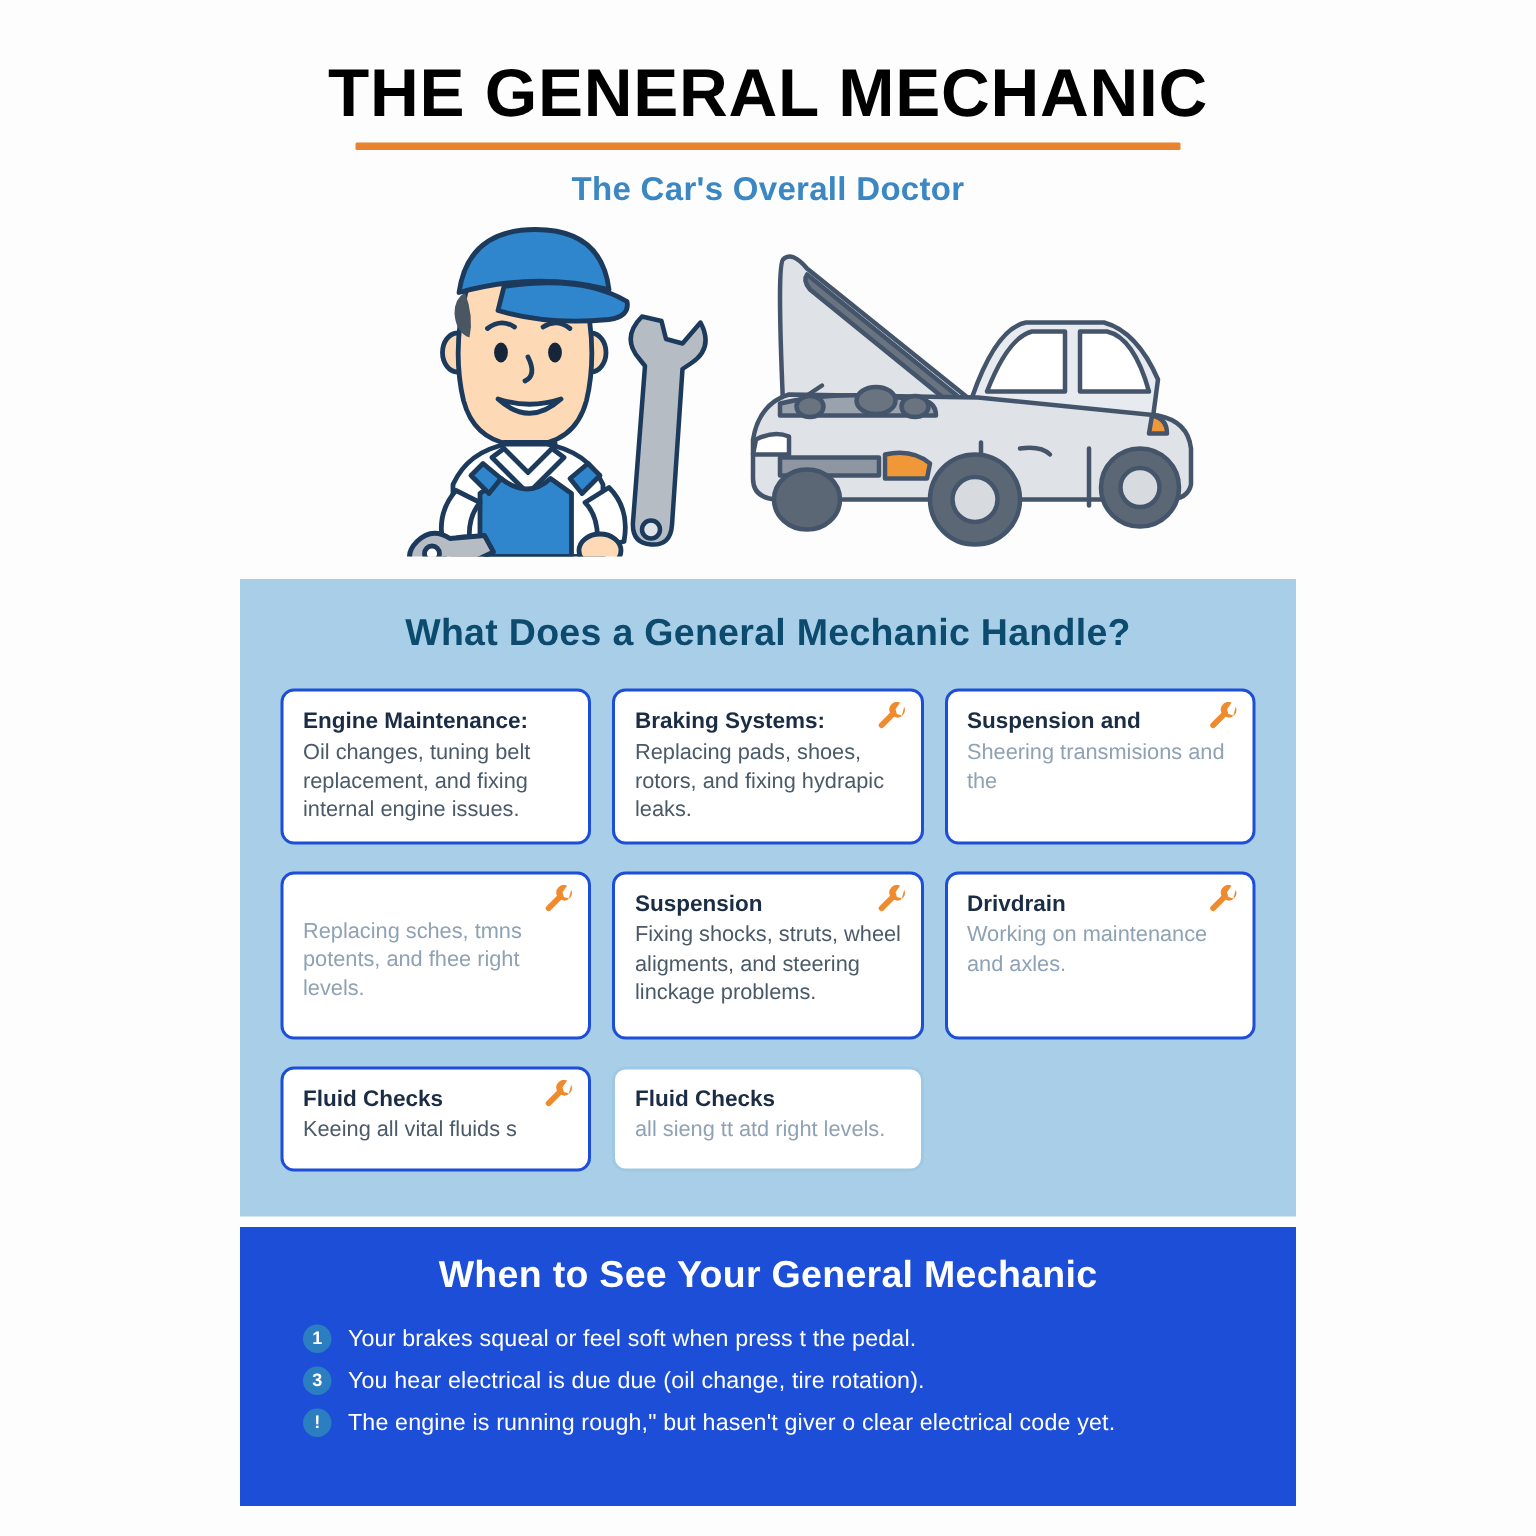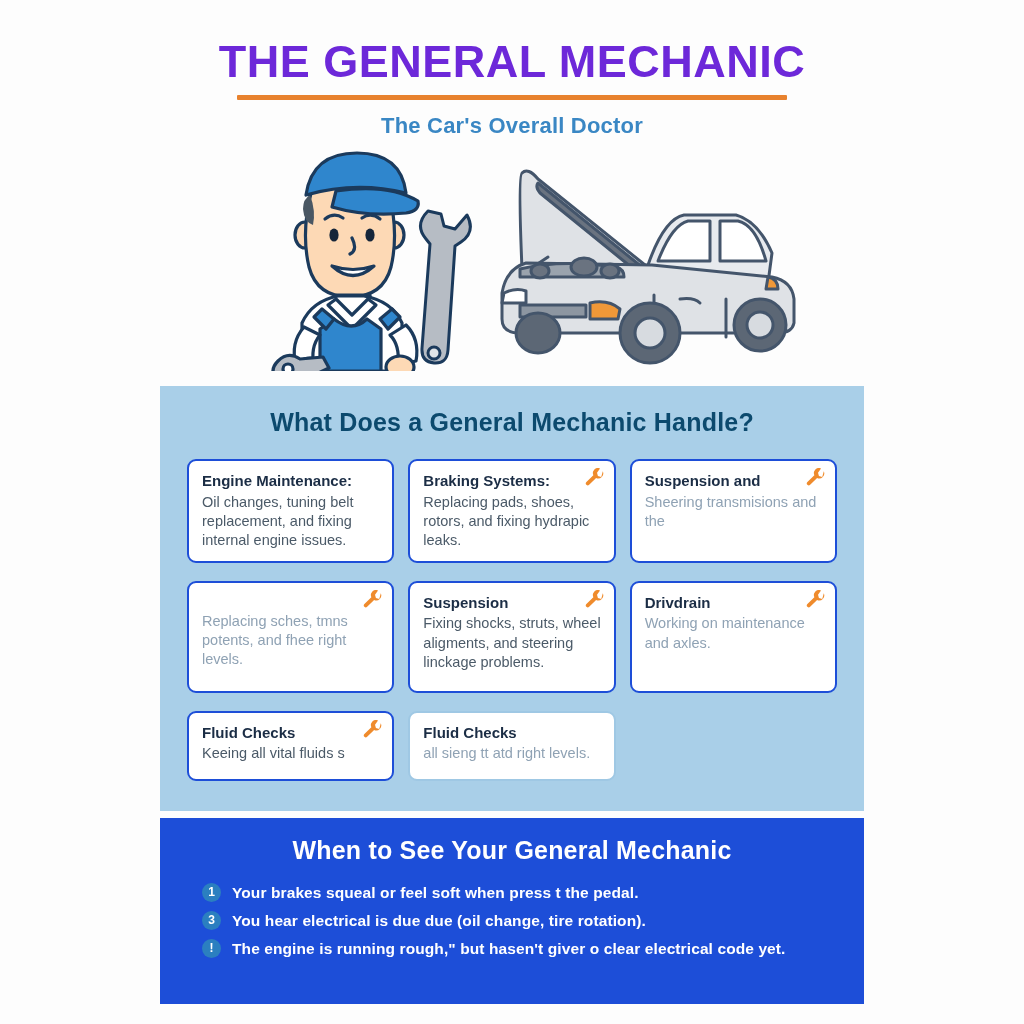--- a/index.html
+++ b/index.html
@@ -21,21 +21,21 @@
 
   
   .header {
     padding-top: 38px;
     text-align: center;
   }
   .main-title {
     font-size: 45px;
     font-weight: bold;
     letter-spacing: 0.5px;
-    color: #6d28d9;
+    color: #000000;
     font-family: "Liberation Sans", sans-serif;
     line-height: 1.05;
   }
   .title-rule {
     width: 550px;
     height: 5px;
     background: #e8822e;
     margin: 10px auto 0 auto;
     border-radius: 1px;
   }
@@ -150,21 +150,21 @@
     color: #ffffff;
     font-size: 12px;
     font-weight: bold;
     line-height: 19px;
     text-align: center;
     margin-right: 11px;
   }
   .tip-text {
     color: #ffffff;
     font-size: 15.5px;
-    font-weight: bold;
+    font-weight: normal;
     letter-spacing: 0.1px;
   }
 </style>
 </head>
 <body>
 
 <div id="poster">
 
   <div class="header">
     <div class="main-title">THE GENERAL MECHANIC</div>

